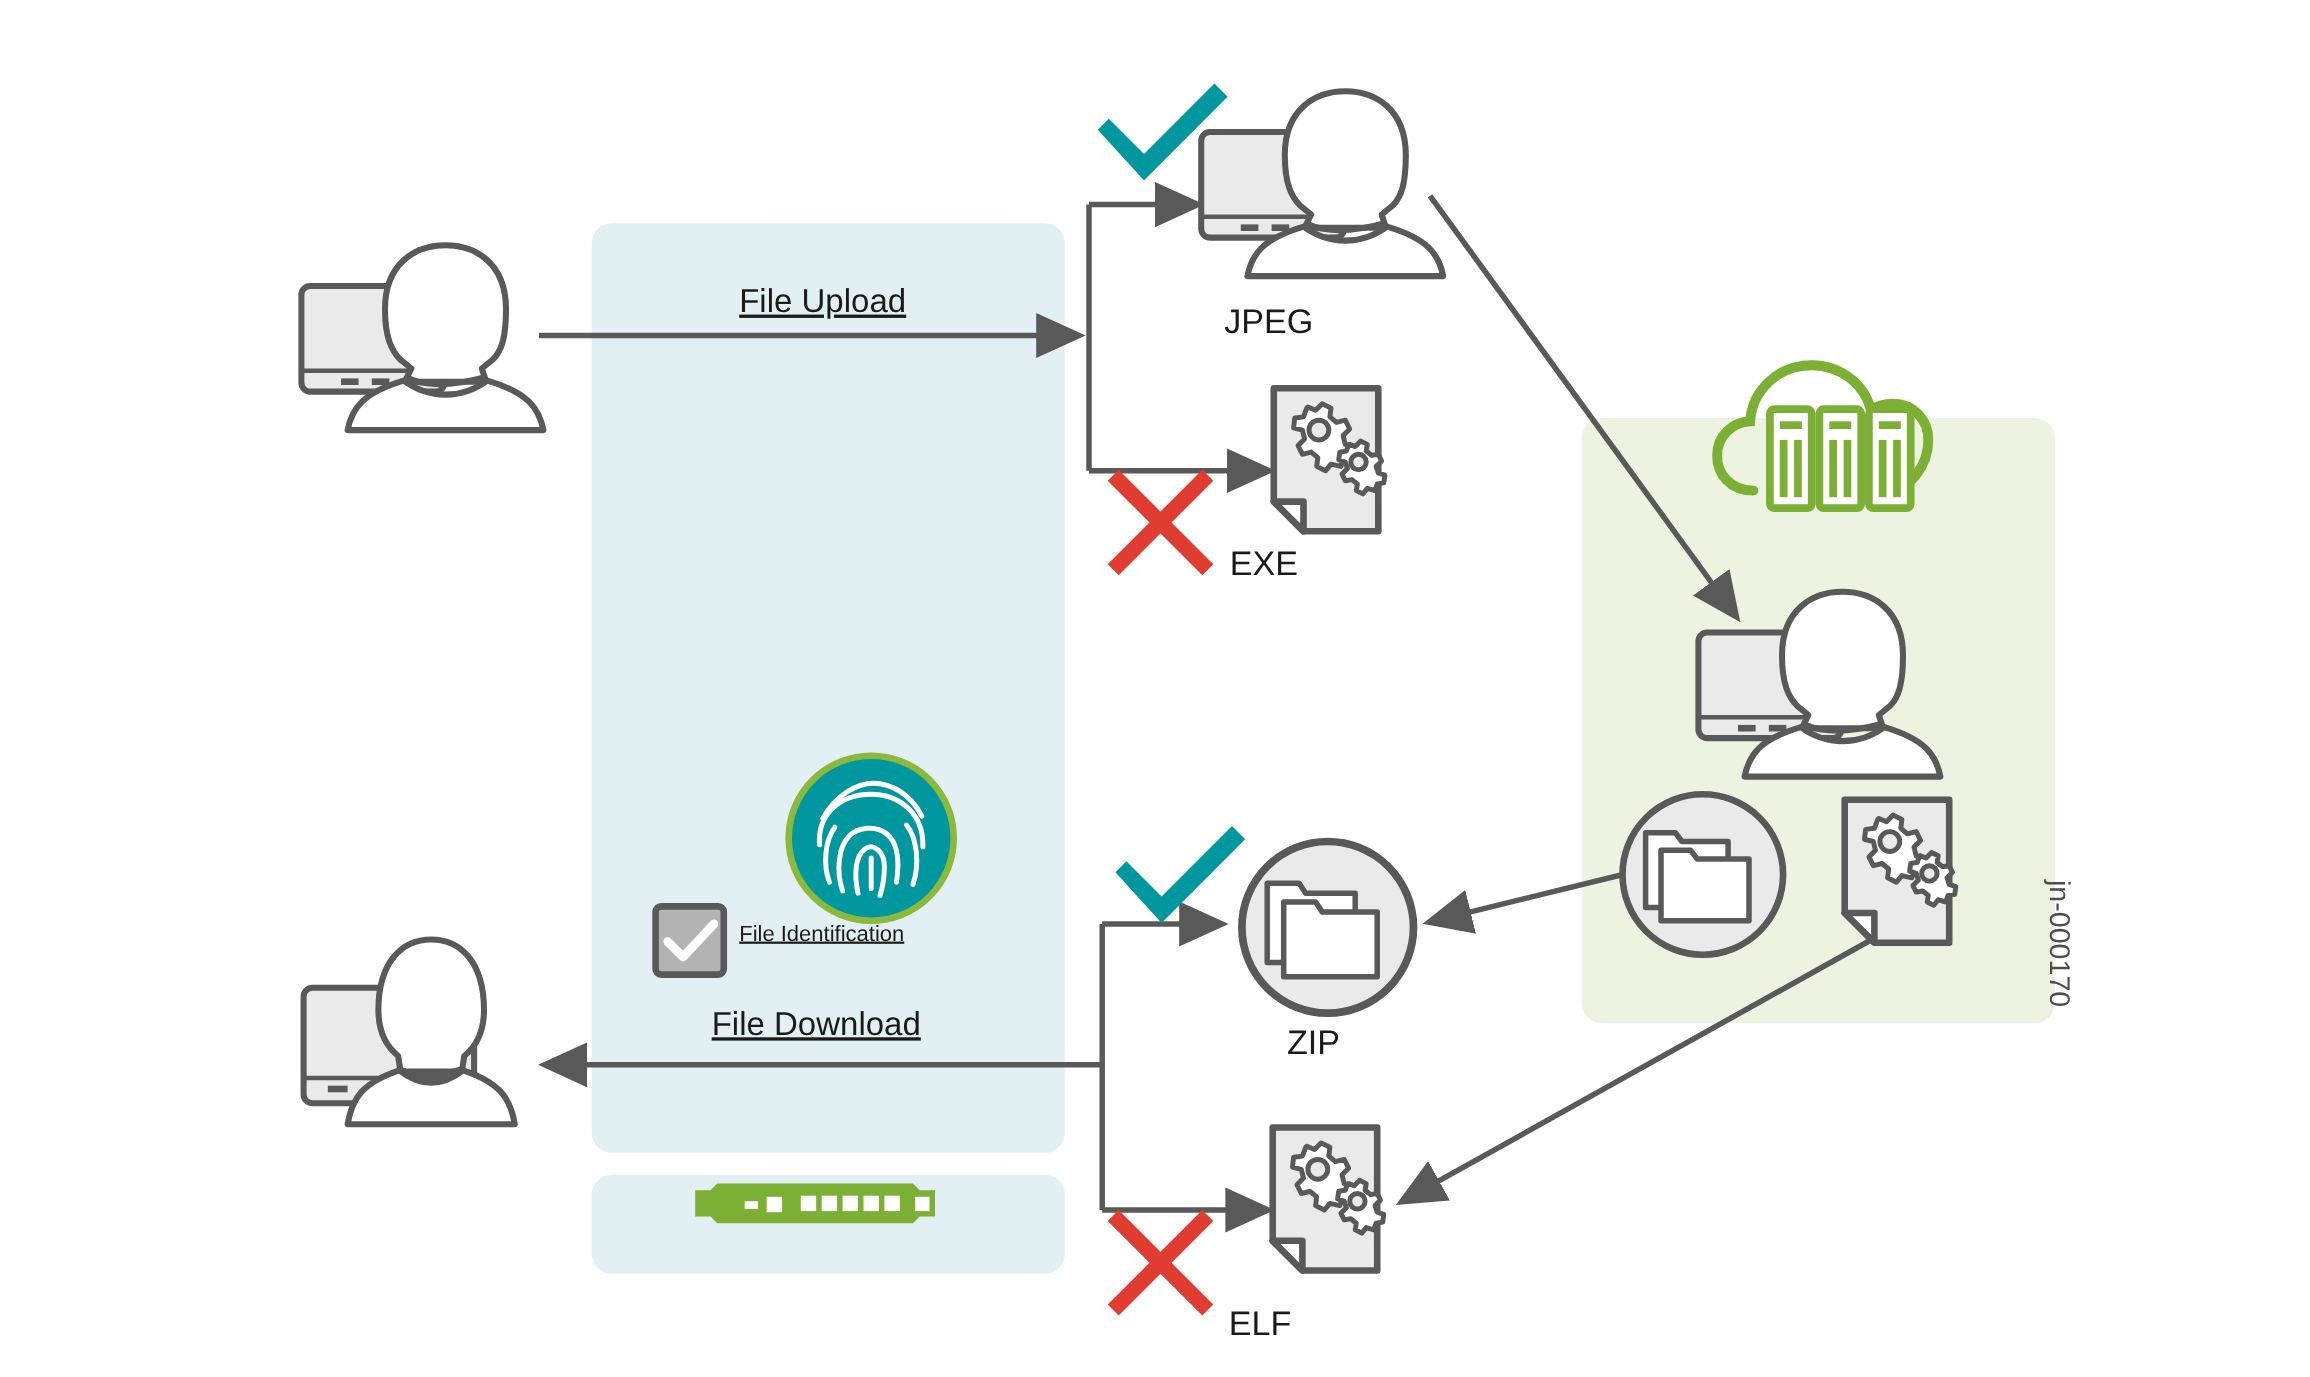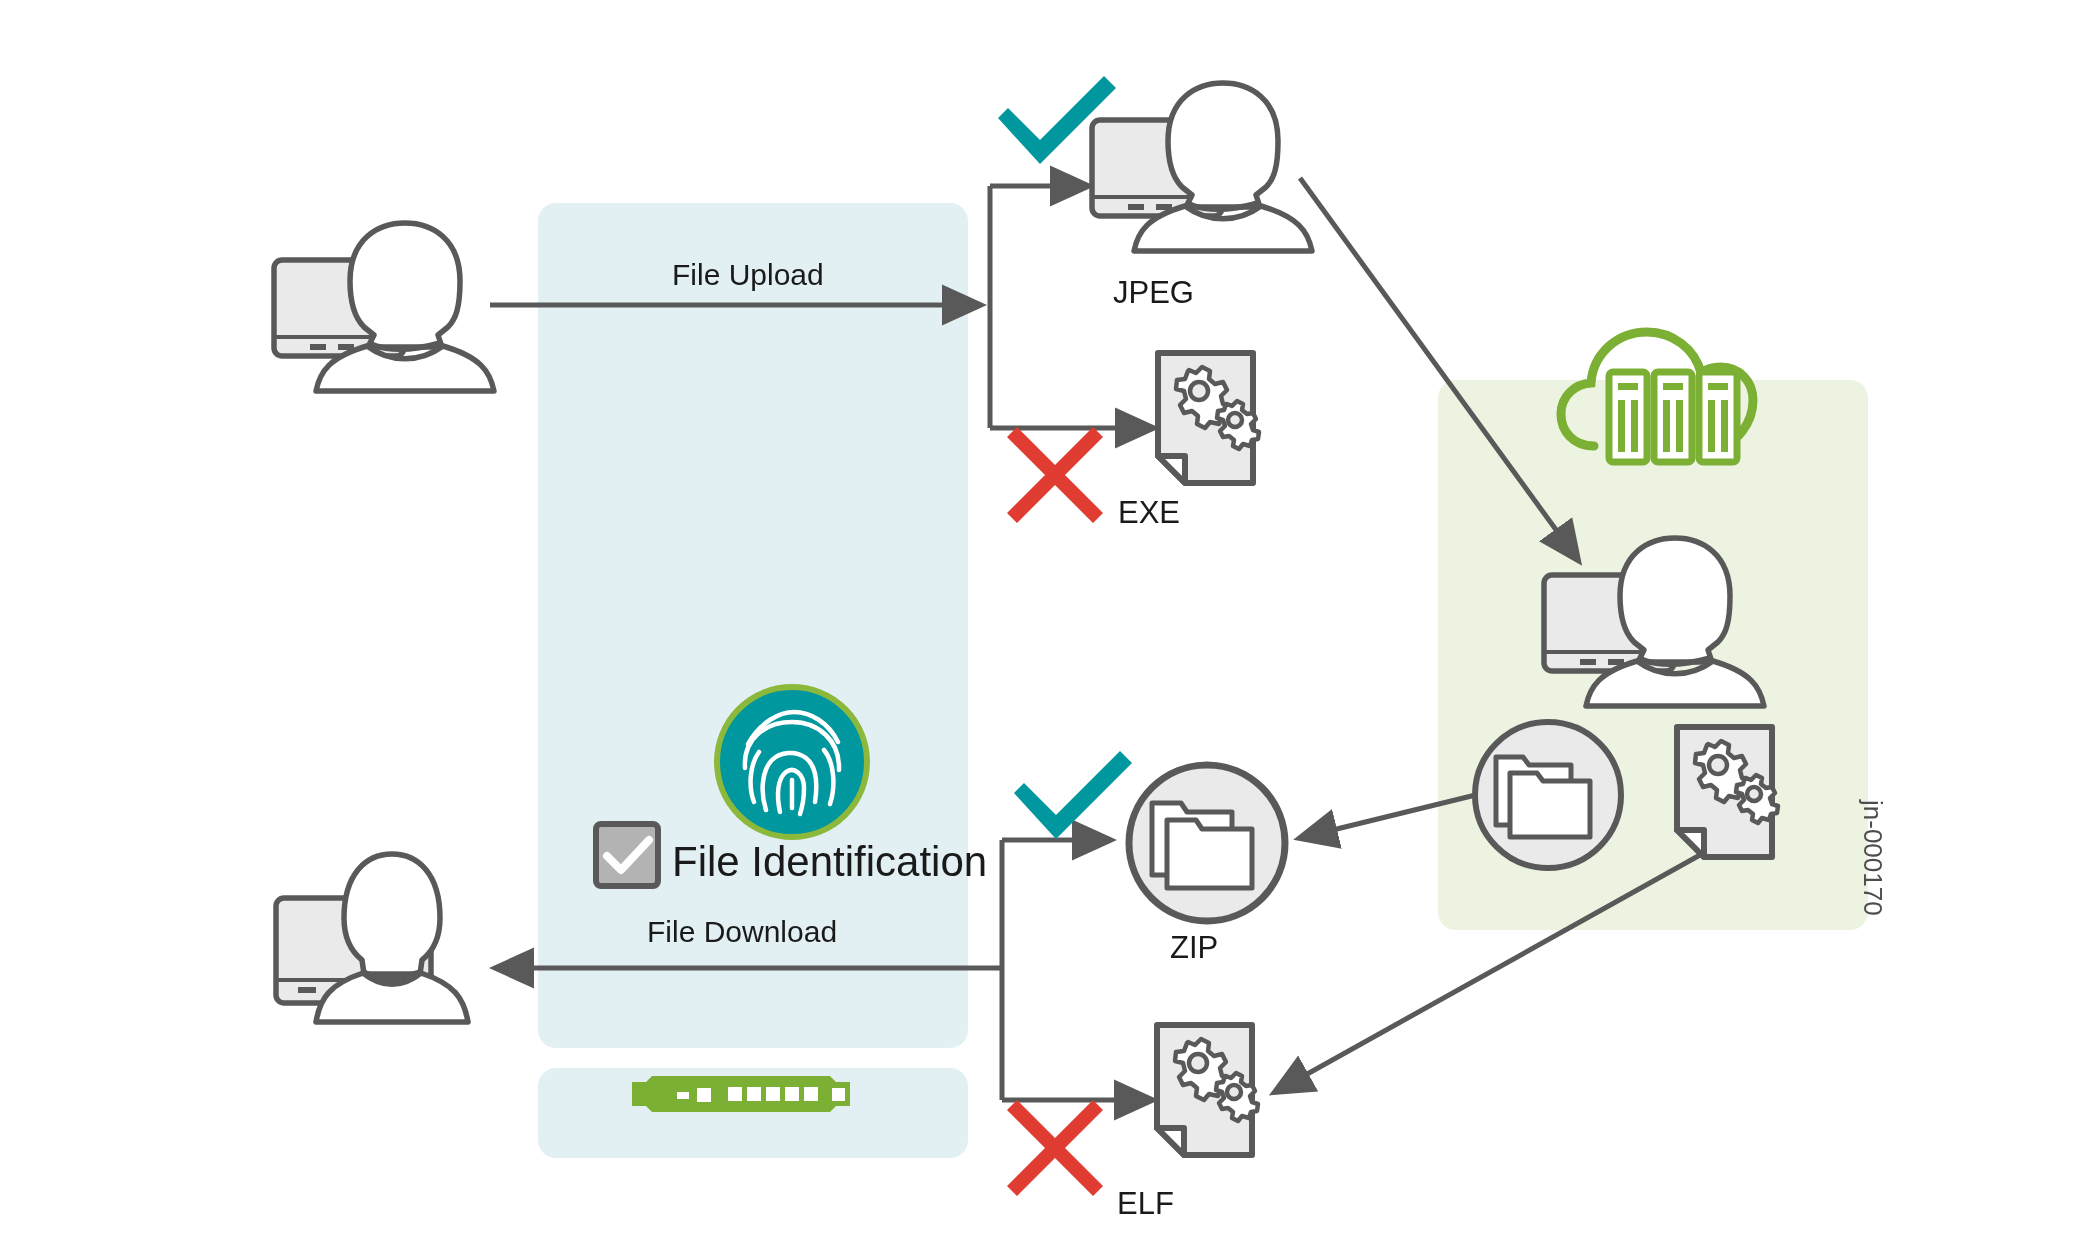--- a/index.html
+++ b/index.html
@@ -1,20 +1,20 @@
 <!DOCTYPE html>
 <html><head>
 <meta charset="utf-8">
 <style>
   html,body{margin:0;padding:0;background:#ffffff;}
   body{width:2100px;height:1252px;position:relative;overflow:hidden;
        font-family:"Liberation Sans","DejaVu Sans",sans-serif;}
   .stage{position:absolute;left:0;top:0;width:2100px;height:1252px;}
   .panel{position:absolute;border-radius:18px;}
-  .lbl{position:absolute;color:#1a1a1a;font-size:30px;white-space:nowrap;}
+  .lbl{position:absolute;color:#1a1a1a;font-size:30px;white-space:nowrap;text-decoration:underline;}
   .cap{position:absolute;color:#1a1a1a;font-size:31px;white-space:nowrap;text-align:left;}
   .node{position:absolute;}
   svg{display:block;overflow:visible;}
   .wm{position:absolute;color:#4d4d4d;font-size:26px;white-space:nowrap;
       transform:rotate(90deg);transform-origin:left top;}
 </style>
 </head>
 <body>
 
 <div class="stage">
@@ -200,21 +200,21 @@
       </g>
     </svg>
   </div>
 
   <div class="node" style="left:592px;top:820px;">
     <svg width="70" height="70" viewBox="0 0 70 70">
       <rect x="4" y="4" width="62" height="62" rx="5" fill="#B3B3B3" stroke="#595959" stroke-width="6"></rect>
       <path d="M15,36 L29,50 L57,20" fill="none" stroke="#ffffff" stroke-width="8" stroke-linecap="round" stroke-linejoin="round"></path>
     </svg>
   </div>
-  <div class="lbl" style="left:672px;top:838px;font-size:42px;">File Identification</div>
+  <div class="lbl" style="left:672px;top:838px;font-size:20px;">File Identification</div>
 
   <div class="lbl" style="left:647px;top:915px;text-align:center;">File Download</div>
 
   <div class="node" style="left:1008px;top:745px;">
     <svg width="130" height="110" viewBox="0 0 130 110">
       <path d="M6,48 L16,38 L48,70 L112,6 L124,18 L48,94 Z" fill="#00979E"></path>
     </svg>
   </div>
 
   <div class="node" style="left:1122px;top:758px;">

